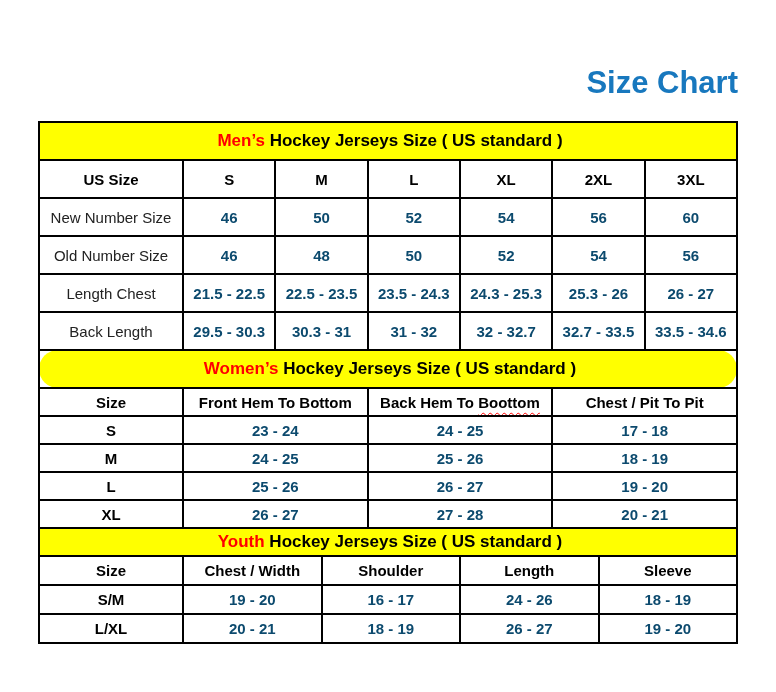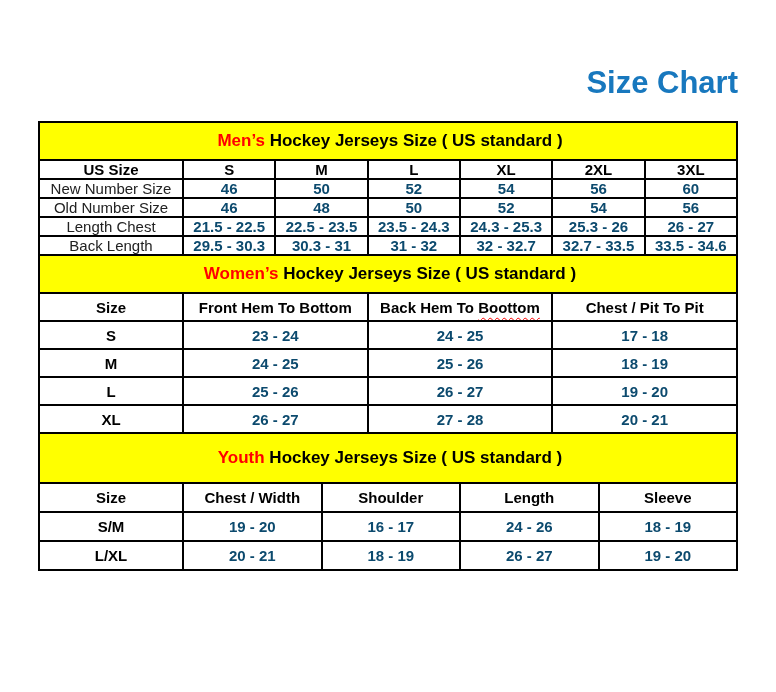--- a/index.html
+++ b/index.html
@@ -25,32 +25,32 @@
   }
   table + table{margin-top:-2px;}
   td{
     border:2px solid #000;text-align:center;vertical-align:middle;
     padding:0 2px;box-sizing:border-box;overflow:hidden;white-space:nowrap;
   }
   .band{
     background:var(--band-yellow,#ffff00);
     font-weight:bold;font-size:17px;color:#000;height:38px;padding-left:6px;
   }
-  .t-youth .band{height:50px;}
+  .t-youth .band{height:28px;}
   .band .accent{color:var(--accent-red,#ff0000);}
   .hdr{font-weight:bold;font-size:15px;color:#000;}
   .val{font-weight:bold;font-size:15px;color:#0c4a6e;margin-left:17px;}
   .rowlabel{font-size:15px;color:#222;margin-left:12px;}
   .t-mens .rowlabel{font-weight:normal;}
   .t-womens .rowlabel,.t-youth .rowlabel{font-weight:bold;color:#000;}
-  .t-mens td{height:19px;}
+  .t-mens td{height:38px;}
   .t-womens td{height:28px;}
   .t-youth td{height:29px;}
   .t-mens .band{height:38px;}
-  .t-womens .band{height:38px;}
+  .t-womens .band{height:38px;border-radius:19px;}
   .squiggle{
     text-decoration-line:underline;
     text-decoration-style:wavy;
     text-decoration-color:var(--accent-red,#ff0000);
     text-decoration-thickness:1px;
     text-underline-offset:4px;
     text-decoration-skip-ink:none;
   }
 </style>
 </head>

